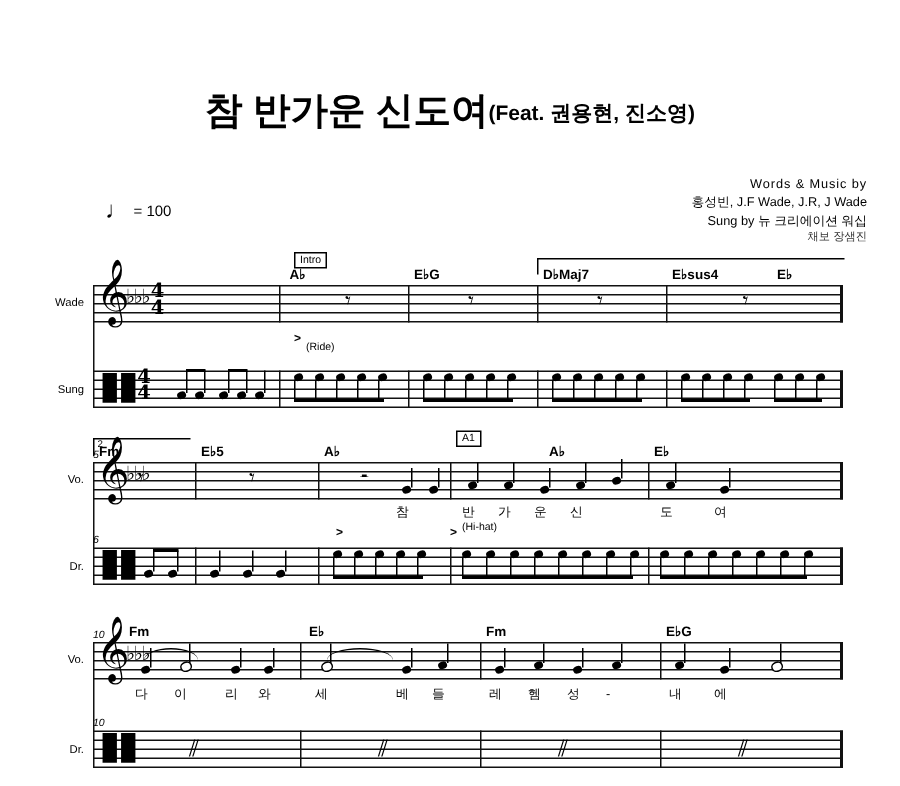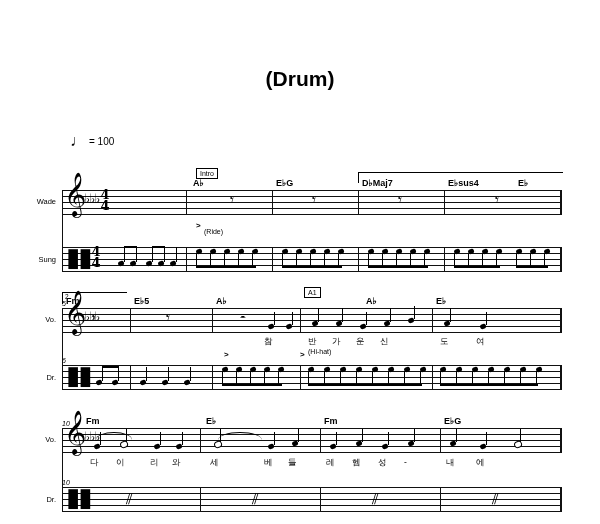--- a/index.html
+++ b/index.html
@@ -61,23 +61,29 @@
   .volta{position:absolute;border-left:1px solid #000;border-top:1px solid #000;}
   .volta span{position:absolute;left:2px;top:0px;font-size:6.5px;}
   .slur{position:absolute;border-top:1px solid #000;border-radius:50%/100% 100% 0 0;height:7px;}
 </style>
 </head>
 <body>
 
 <div class="sheet">
 
   <div class="title-wrap">
-    <div class="title-line2">(Drum)</div>
-  </div>
-
+    <div class="title-line1"><span>참 반가운 신도여</span><span class="title-feat">(Feat. 권용현, 진소영)</span></div>
+  </div>
+
+  <div class="credits">
+    <div class="c1">Words &amp; Music by</div>
+    <div class="c2">홍성빈, J.F Wade, J.R, J Wade</div>
+    <div class="c3">Sung by 뉴 크리에이션 워십</div>
+    <div class="c4">채보 장샘진</div>
+  </div>
 
   <div class="tempo">
     <span class="note">♩</span>
     <span>= 100</span>
   </div>
 
   <div class="system" style="top:175px;height:115px;">
 
     <div class="staff" style="left:62px;top:15px;width:500px;height:25px;">
       <div class="line" style="top:0"></div>

